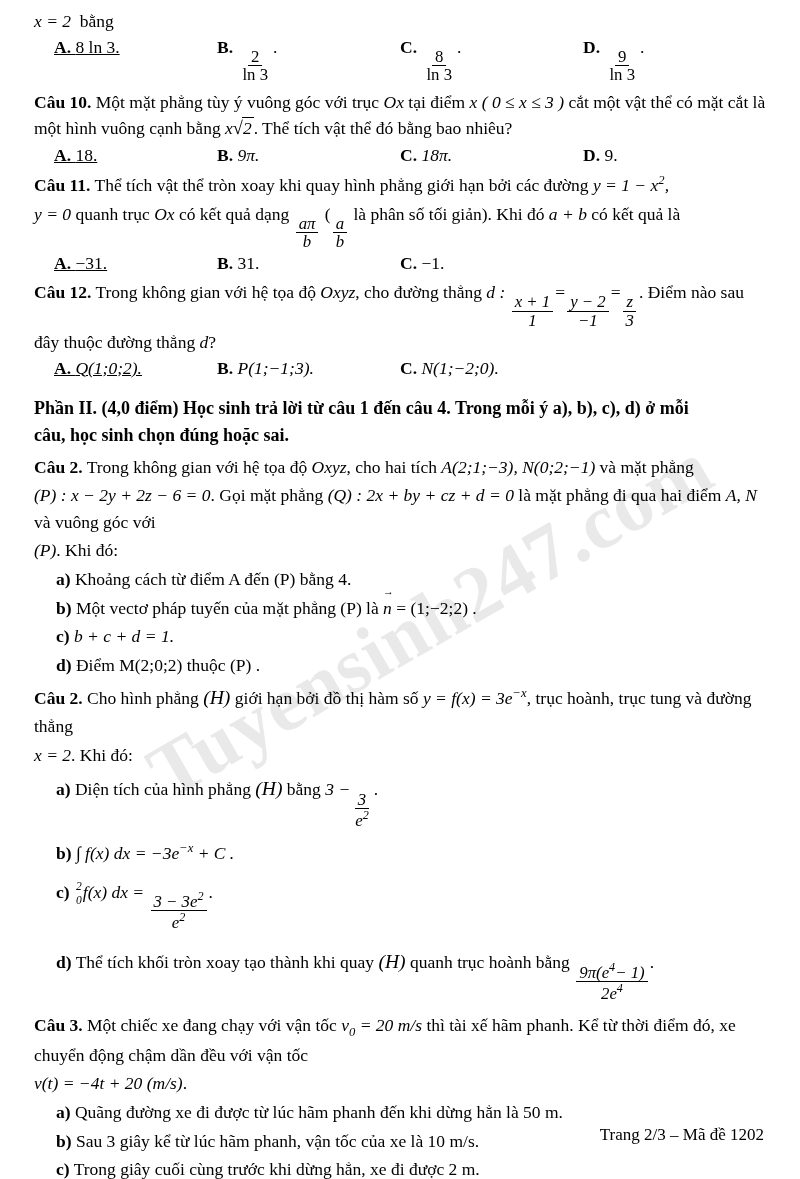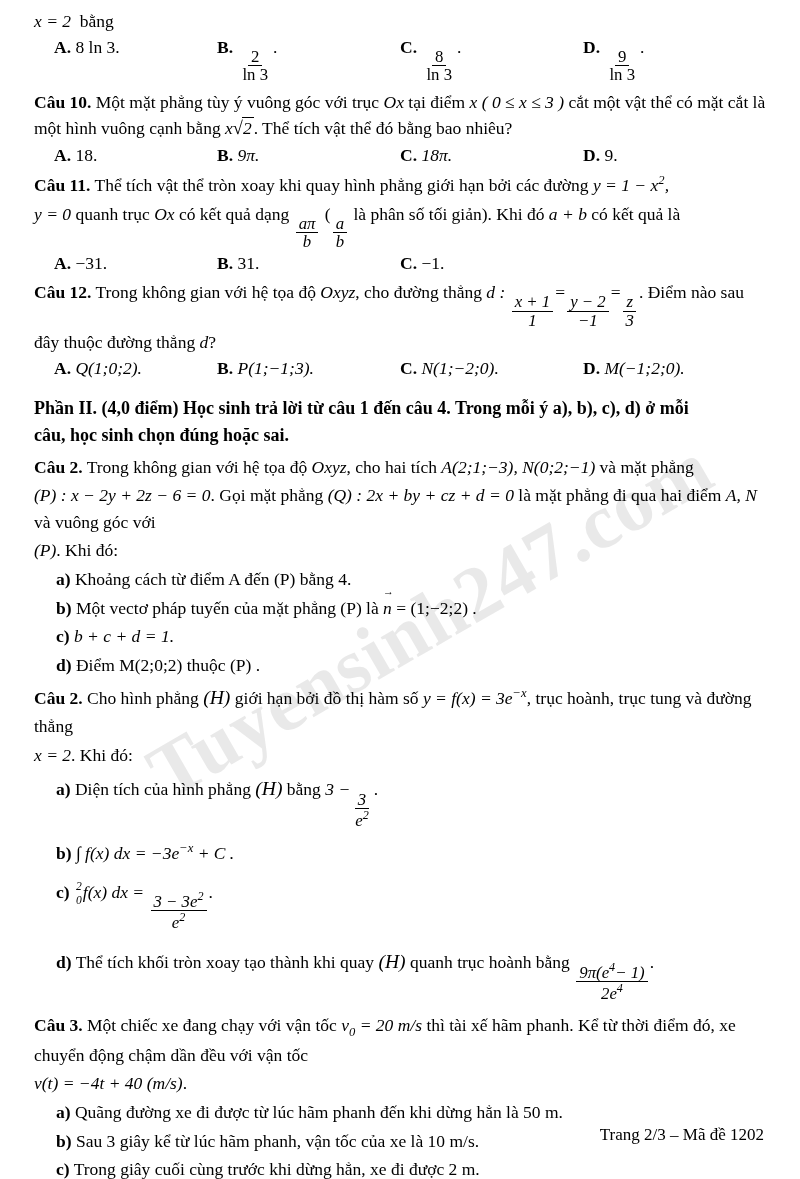--- a/index.html
+++ b/index.html
@@ -60,21 +60,21 @@
     display: flex;
     width: 100%;
     margin: 2px 0 2px 0;
     font-size: 17.5px;
     align-items: baseline;
   }
   .opt {
     width: 25%;
     box-sizing: border-box;
   }
-  .opt.indent { padding-left: 20px; }
+  .opt.indent { padding-left: 20px; text-decoration: underline; }
   .frac {
     display: inline-flex;
     flex-direction: column;
     align-items: center;
     vertical-align: -0.55em;
     margin: 0 2px;
     font-size: 0.96em;
     line-height: 1.04;
   }
   .frac .num {
@@ -271,24 +271,20 @@
         <span class="it">Q(1;0;2).</span>
       </div>
       <div class="opt">
         <b>B.</b>
         <span class="it">P(1;−1;3).</span>
       </div>
       <div class="opt">
         <b>C.</b>
         <span class="it">N(1;−2;0).</span>
       </div>
-      <div class="opt">
-        <b>D.</b>
-        <span class="it">M(−1;2;0).</span>
-      </div>
     </div>
 
     <div class="section-head">Phần II. (4,0 điểm) Học sinh trả lời từ câu 1 đến câu 4. Trong mỗi ý a), b), c), d) ở mỗi</div>
     <div class="section-head" style="margin-top:0">câu, học sinh chọn đúng hoặc sai.</div>
 
     <div class="line q">
       <b>Câu 2.</b>
       <span>Trong không gian với hệ tọa độ</span>
       <span class="it">Oxyz</span><span>, cho hai tích</span>
       <span class="it">A(2;1;−3), N(0;2;−1)</span>
@@ -372,21 +368,21 @@
       </span><span>.</span>
     </div>
 
     <div class="line q" style="margin-top:10px">
       <b>Câu 3.</b>
       <span>Một chiếc xe đang chạy với vận tốc</span>
       <span class="it"><span>v</span><span class="sub">0</span> <span>= 20  m/s</span></span>
       <span>thì tài xế hãm phanh. Kể từ thời điểm đó, xe chuyển động chậm dần đều với vận tốc</span>
     </div>
     <div class="line">
-      <span class="it">v(t) = −4t + 40 (m/s)</span><span>.</span>
+      <span class="it">v(t) = −4t + 20 (m/s)</span><span>.</span>
     </div>
     <div class="line indent1">
       <b>a)</b>
       <span>Quãng đường xe đi được từ lúc hãm phanh đến khi dừng hẳn là 50 m.</span>
     </div>
     <div class="line indent1">
       <b>b)</b>
       <span>Sau 3 giây kể từ lúc hãm phanh, vận tốc của xe là 10 m/s.</span>
     </div>
     <div class="line indent1">

